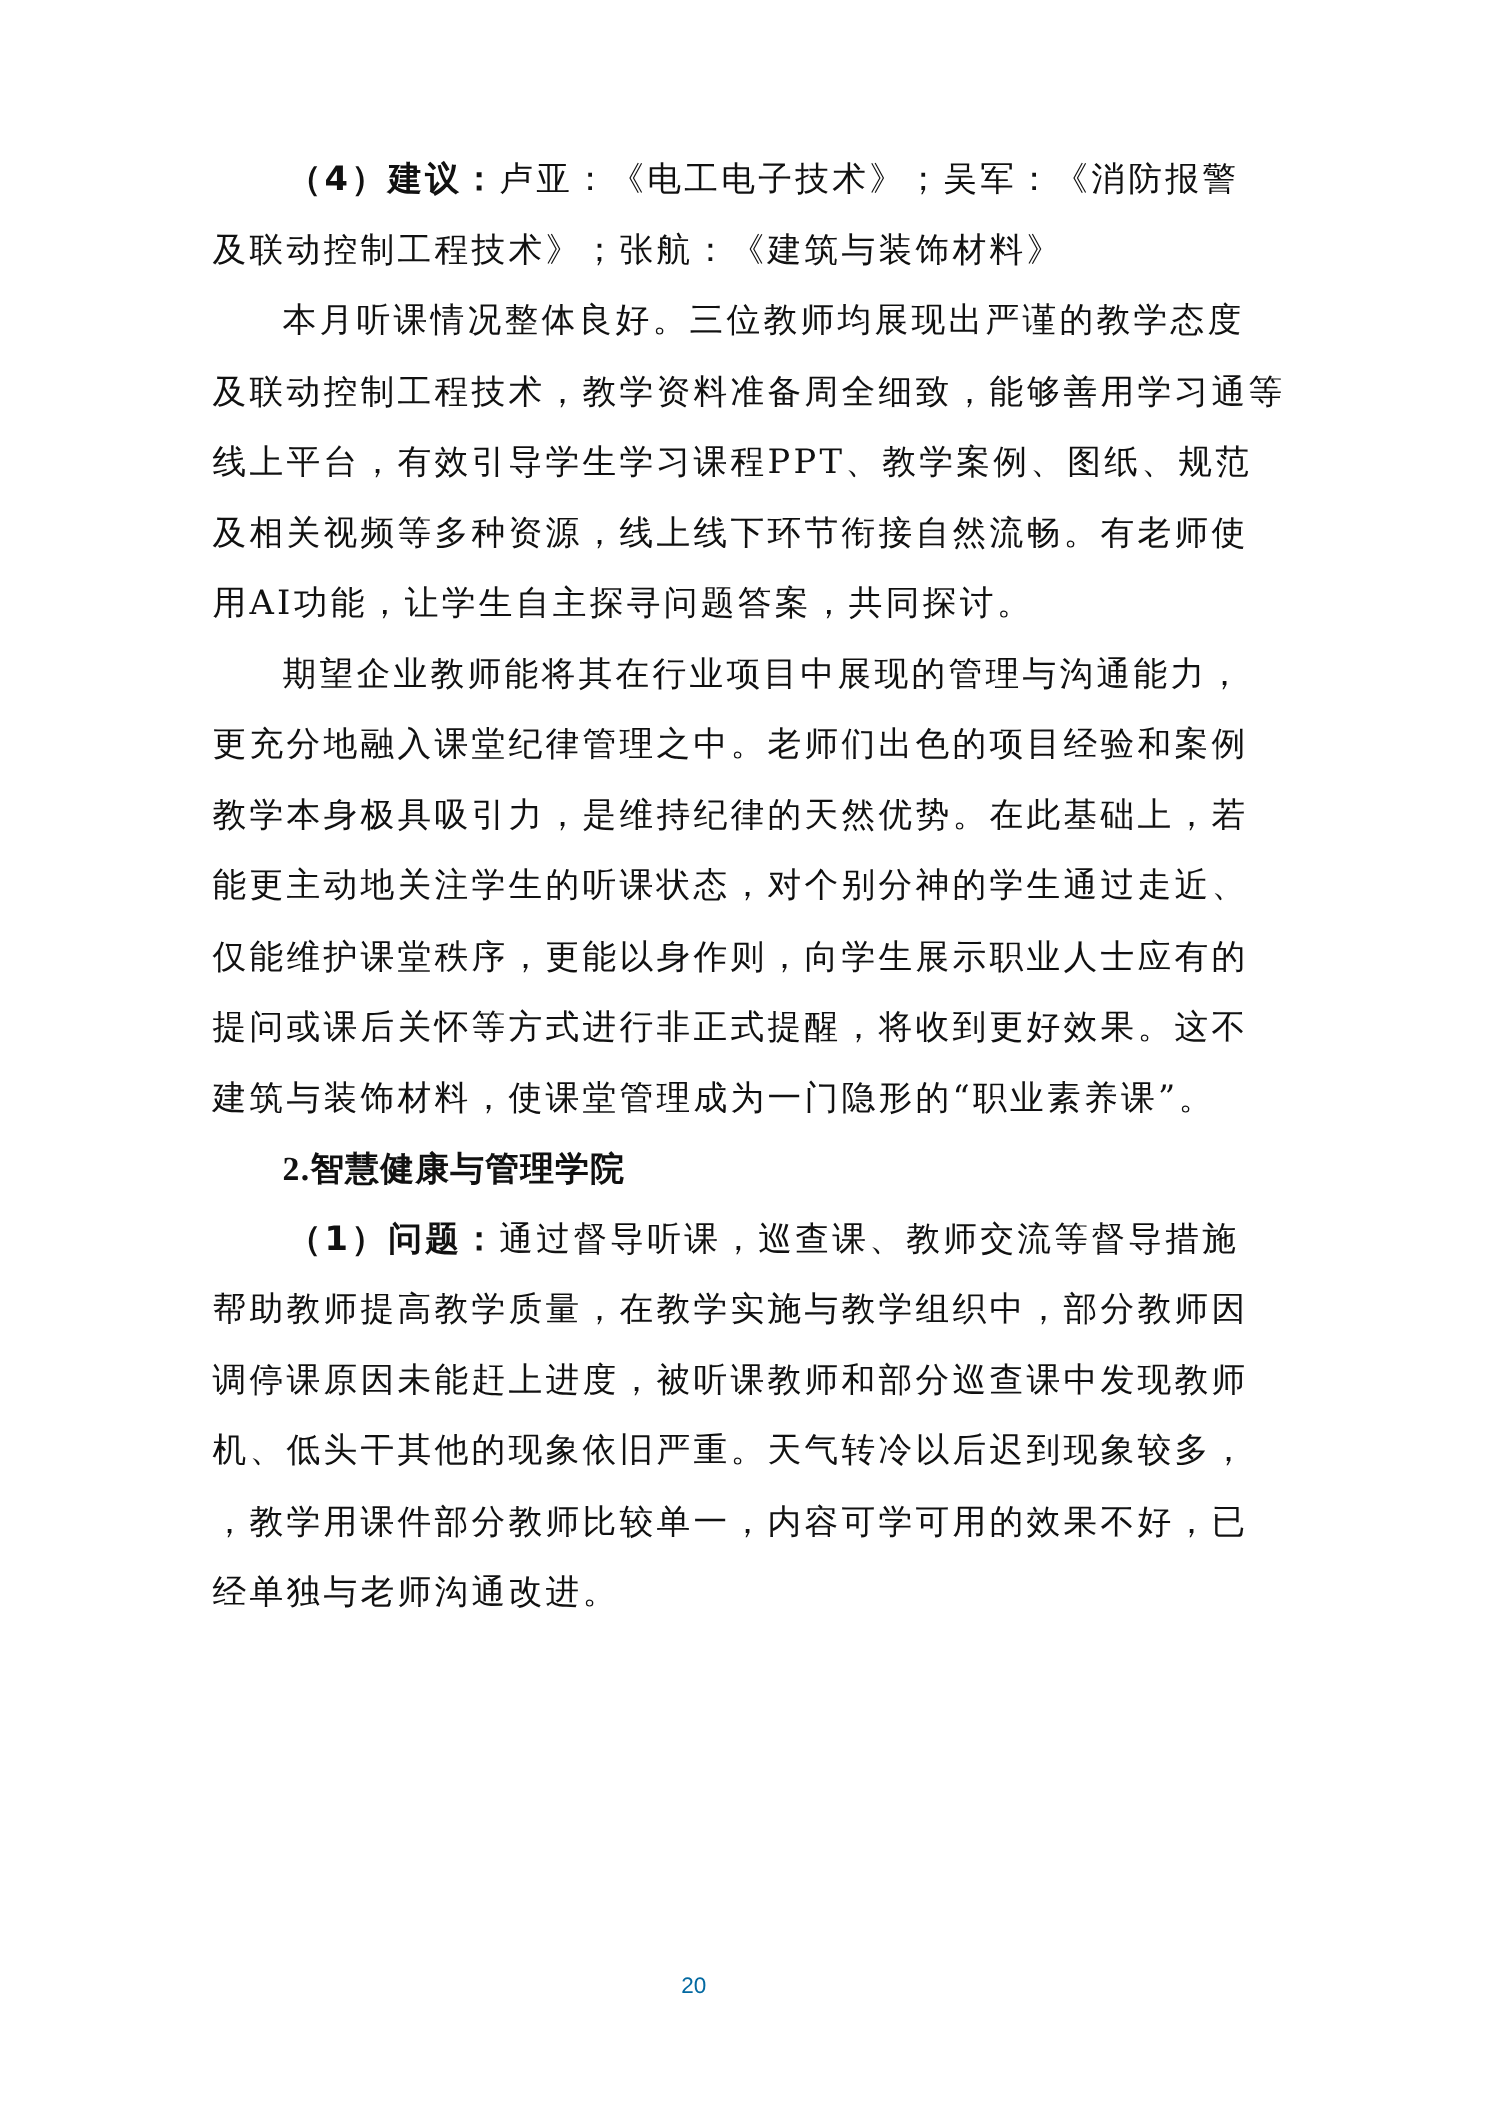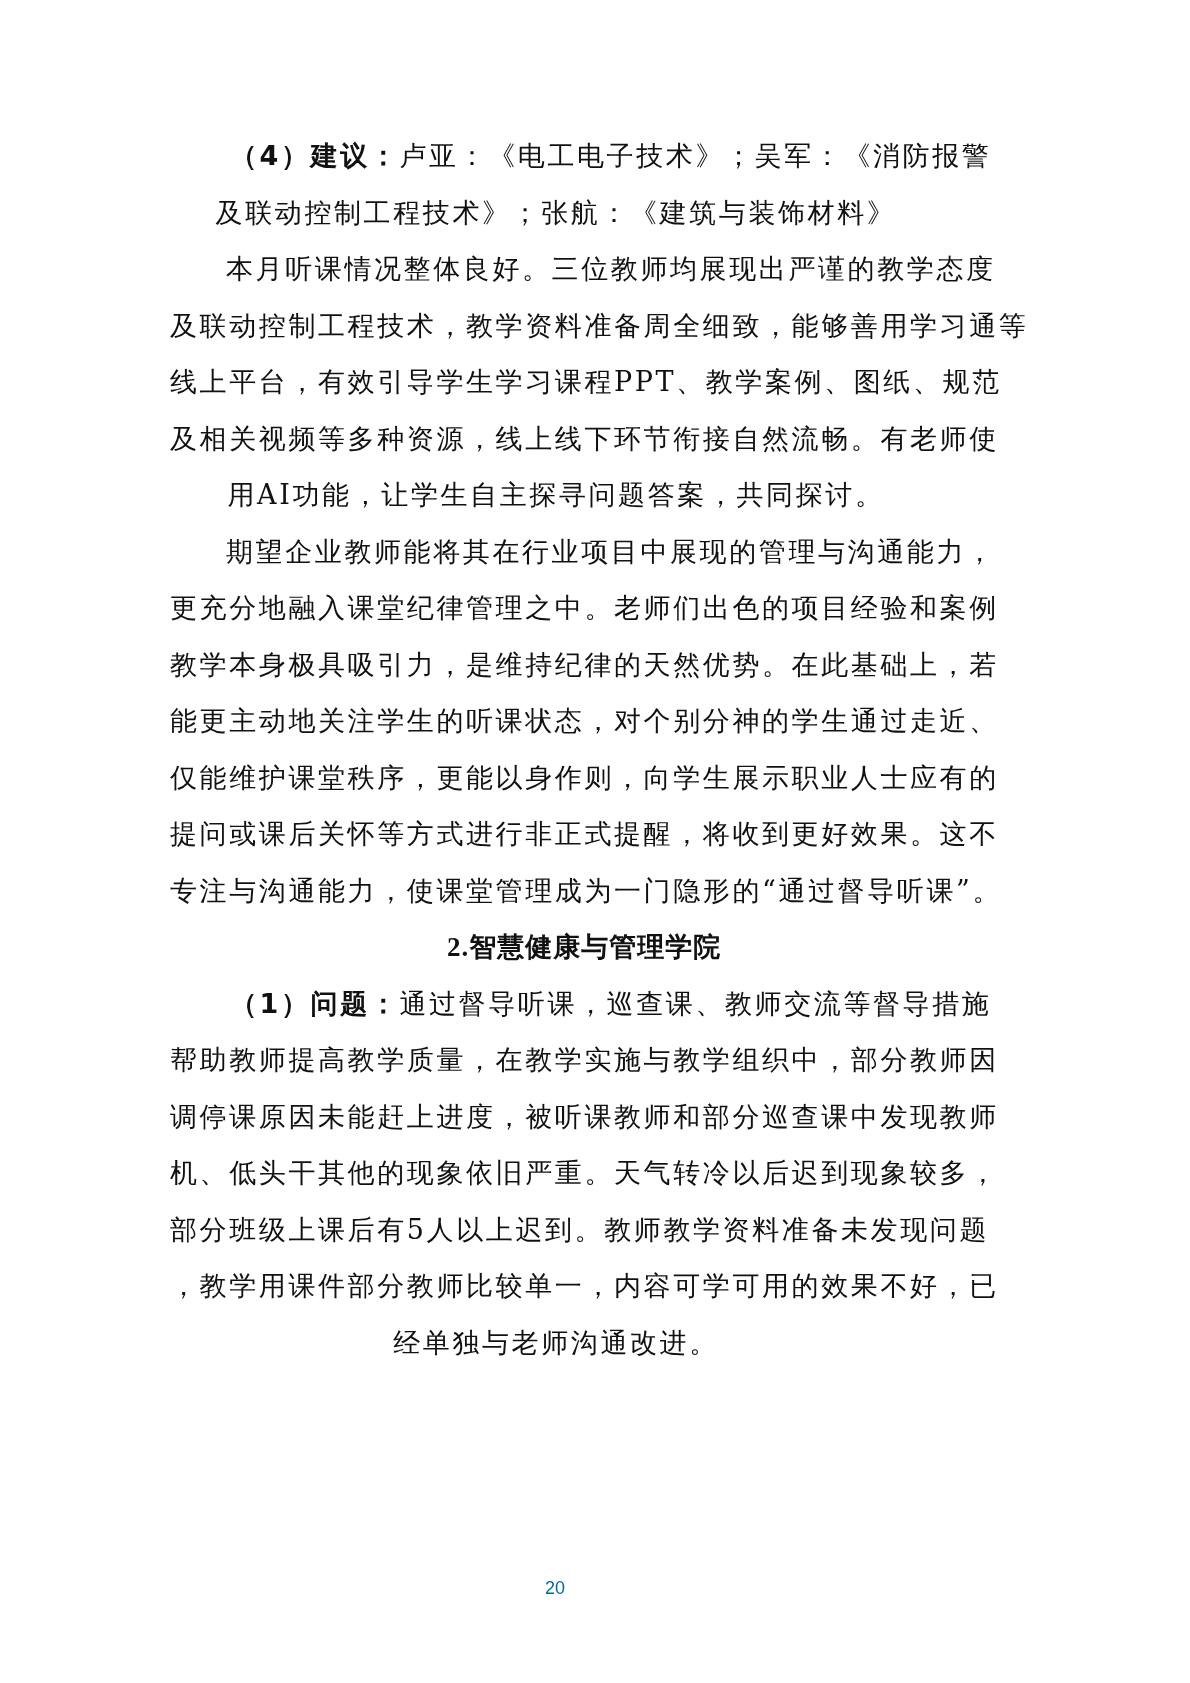--- a/index.html
+++ b/index.html
@@ -11,23 +11,22 @@
       width: 1190px;
       height: 1683px;
       position: relative;
       overflow: hidden;
       font-family: "DejaVu Serif", "Liberation Serif", serif;
       color: #111111;
     }
     .page {
       position: absolute;
       left: 170px;
-      top: 128px;
+      top: 116px;
       width: 772px;
-      text-align: center;
     }
     .line {
       height: 56.5px;
       line-height: 56.5px;
       font-size: 27px;
       white-space: nowrap;
       letter-spacing: 2.6px;
       overflow: visible;
     }
     .indent {
@@ -71,29 +70,28 @@
   <div class="line">线上平台，有效引导学生学习课程PPT、教学案例、图纸、规范</div>
   <div class="line">及相关视频等多种资源，线上线下环节衔接自然流畅。有老师使</div>
   <div class="line">用AI功能，让学生自主探寻问题答案，共同探讨。</div>
 
   <div class="line indent">期望企业教师能将其在行业项目中展现的管理与沟通能力，</div>
   <div class="line">更充分地融入课堂纪律管理之中。老师们出色的项目经验和案例</div>
   <div class="line">教学本身极具吸引力，是维持纪律的天然优势。在此基础上，若</div>
   <div class="line">能更主动地关注学生的听课状态，对个别分神的学生通过走近、</div>
   <div class="line">仅能维护课堂秩序，更能以身作则，向学生展示职业人士应有的</div>
   <div class="line">提问或课后关怀等方式进行非正式提醒，将收到更好效果。这不</div>
-  <div class="line">专注与沟通能力，使课堂管理成为一门隐形的“通过督导听课”。</div>
+  <div class="line">建筑与装饰材料，使课堂管理成为一门隐形的“职业素养课”。</div>
 
   <div class="line indent heading">2.智慧健康与管理学院</div>
 
   <div class="line indent-sm">
     <span class="bold">（1）问题：</span><span>通过督导听课，巡查课、教师交流等督导措施</span>
   </div>
   <div class="line">帮助教师提高教学质量，在教学实施与教学组织中，部分教师因</div>
   <div class="line">调停课原因未能赶上进度，被听课教师和部分巡查课中发现教师</div>
   <div class="line">机、低头干其他的现象依旧严重。天气转冷以后迟到现象较多，</div>
-  <div class="line">部分班级上课后有5人以上迟到。教师教学资料准备未发现问题</div>
   <div class="line">，教学用课件部分教师比较单一，内容可学可用的效果不好，已</div>
   <div class="line">经单独与老师沟通改进。</div>
 
 </div>
 
 <div class="page-number">20</div>
 
 </body></html>

